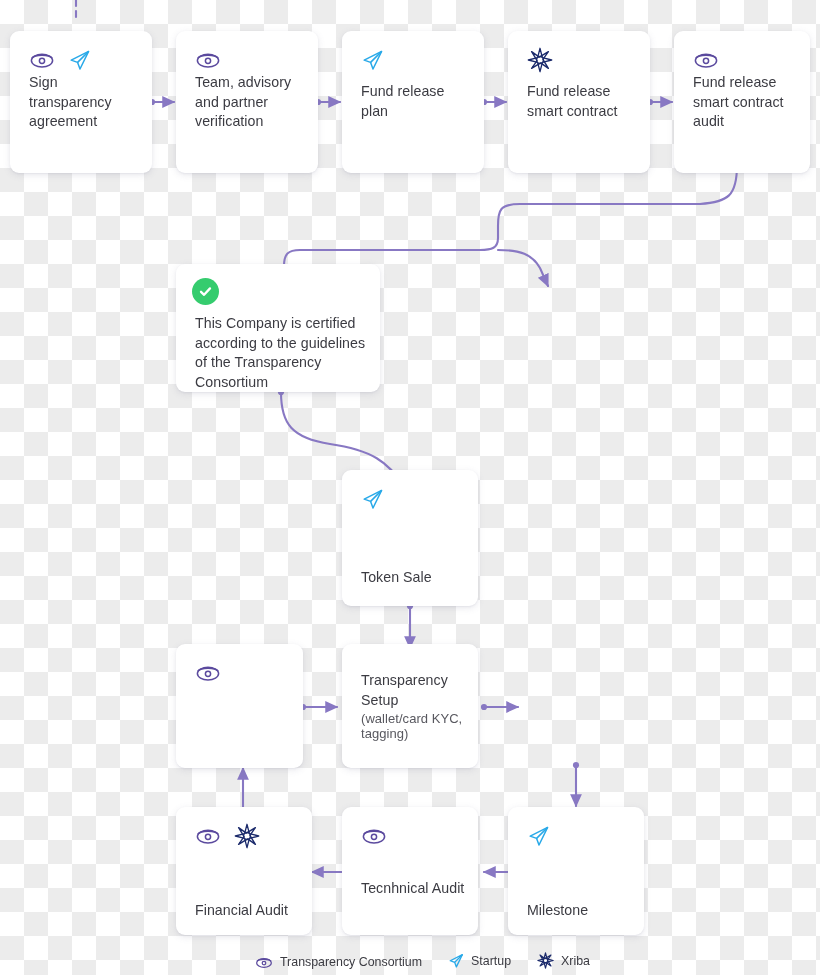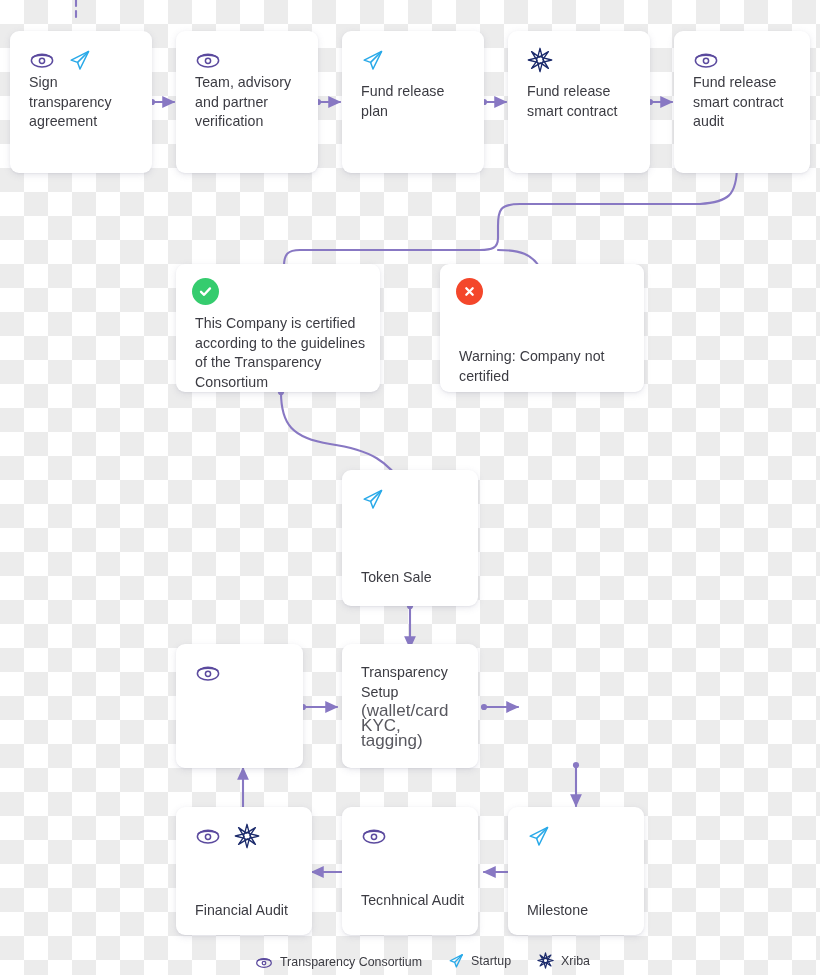--- a/index.html
+++ b/index.html
@@ -53,21 +53,21 @@
     right: 11px;
     color: #3b3b42;
     font-size: 14.2px;
     line-height: 19.6px;
     letter-spacing: 0.05px;
   }
   .node-label.mid   { top: 50%; transform: translateY(-50%); }
   .node-label.lower { bottom: 14px; }
   .node-sub {
     display: block;
-    font-size: 17px;
+    font-size: 13px;
     line-height: 15px;
     color: #58585f;
     margin-top: 1px;
   }
   .badge {
     position: absolute;
     top: 14px;
     left: 16px;
     width: 27px;
     height: 27px;
@@ -228,28 +228,20 @@
 
   <div class="node" style="left:176px; top:264px; width:204px; height:128px;">
     <div class="badge ok">
       <svg width="15" height="15" viewBox="0 0 15 15">
           <path d="M3 7.8 L6.1 10.8 L12 4.4" fill="none" stroke="#ffffff" stroke-width="2.3" stroke-linecap="round" stroke-linejoin="round"></path>
         </svg>
     </div>
     <div class="node-label" style="top:50px;">This Company is certified according to the guidelines of the Transparency Consortium</div>
   </div>
 
-  <div class="node" style="left:440px; top:264px; width:204px; height:128px;">
-    <div class="badge err">
-      <svg width="13" height="13" viewBox="0 0 13 13">
-          <path d="M3.3 3.3 L9.7 9.7 M9.7 3.3 L3.3 9.7" fill="none" stroke="#ffffff" stroke-width="2.3" stroke-linecap="round"></path>
-        </svg>
-    </div>
-    <div class="node-label" style="top:83px;">Warning: Company not certified</div>
-  </div>
 
   <div class="node" style="left:342px; top:470px; width:136px; height:136px;">
     <div class="node-icons">
       <span>
           <svg class="ico" width="23" height="23" viewBox="0 0 23 23">
             <path d="M20.6 2.4 L3.2 11.1 L9.6 13.4 L12.0 20.0 Z" fill="none" stroke="#29a9e8" stroke-width="1.5" stroke-linejoin="round"></path>
             <path d="M20.6 2.4 L9.6 13.4" fill="none" stroke="#29a9e8" stroke-width="1.5"></path>
           </svg>
         </span>
     </div>
@@ -301,21 +293,21 @@
   <div class="node" style="left:342px; top:807px; width:136px; height:128px;">
     <div class="node-icons">
       <span>
           <svg class="ico" width="26" height="18" viewBox="0 0 26 18">
             <ellipse cx="13" cy="9.6" rx="10.6" ry="6.3" fill="none" stroke="#5b4a9e" stroke-width="1.5"></ellipse>
             <path d="M2.8 7.2 C6 3.4 20 3.4 23.2 7.2" fill="none" stroke="#5b4a9e" stroke-width="1.5"></path>
             <circle cx="13" cy="9.8" r="2.6" fill="none" stroke="#5b4a9e" stroke-width="1.5"></circle>
           </svg>
         </span>
     </div>
-    <div class="node-label lower" style="bottom:24px;margin-top:24px;">Tecnhnical Audit</div>
+    <div class="node-label lower" style="bottom:36px;margin-top:24px;">Tecnhnical Audit</div>
   </div>
 
   <div class="node" style="left:508px; top:807px; width:136px; height:128px;text-decoration:underline;">
     <div class="node-icons">
       <span>
           <svg class="ico" width="23" height="23" viewBox="0 0 23 23">
             <path d="M20.6 2.4 L3.2 11.1 L9.6 13.4 L12.0 20.0 Z" fill="none" stroke="#29a9e8" stroke-width="1.5" stroke-linejoin="round"></path>
             <path d="M20.6 2.4 L9.6 13.4" fill="none" stroke="#29a9e8" stroke-width="1.5"></path>
           </svg>
         </span>

